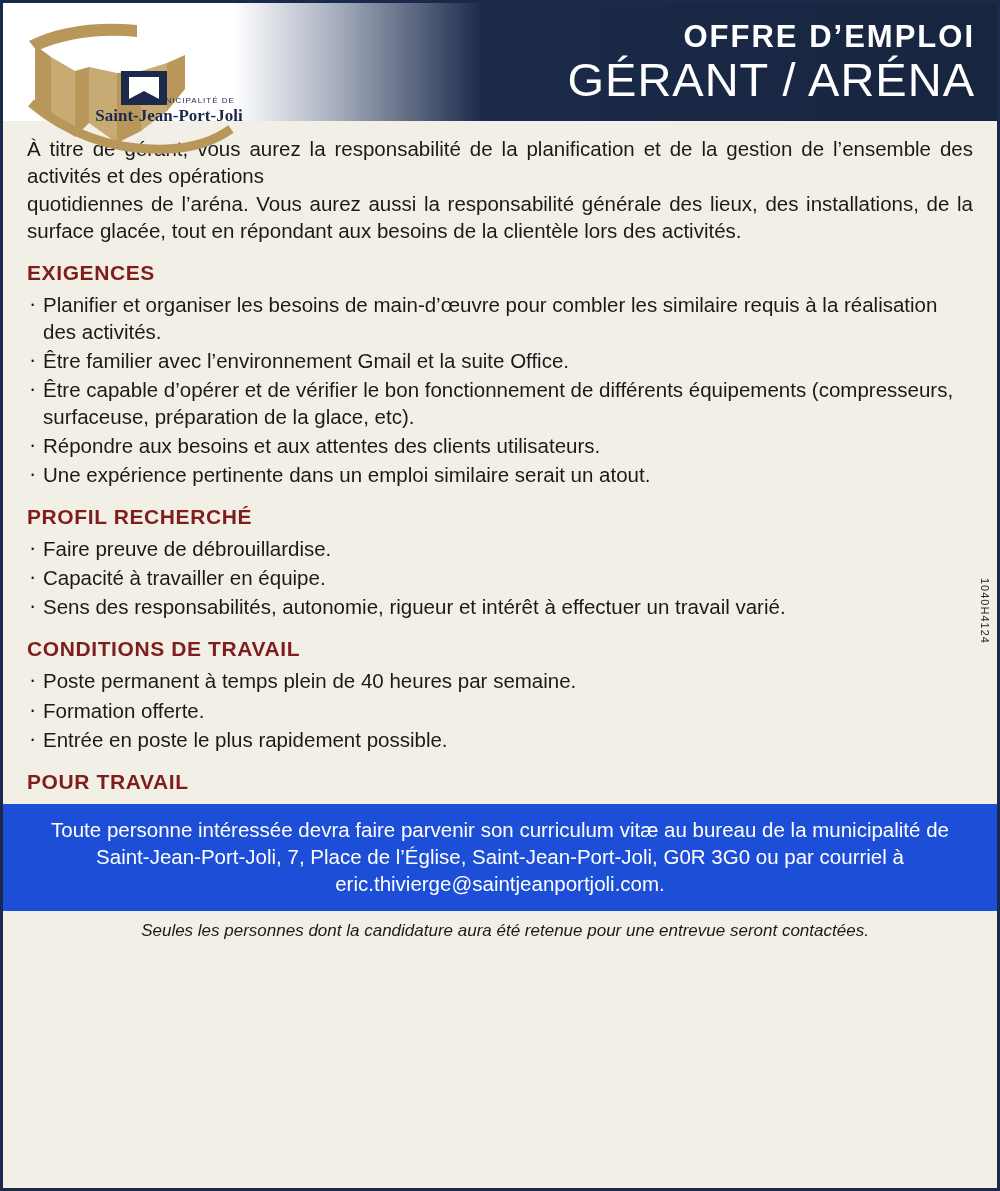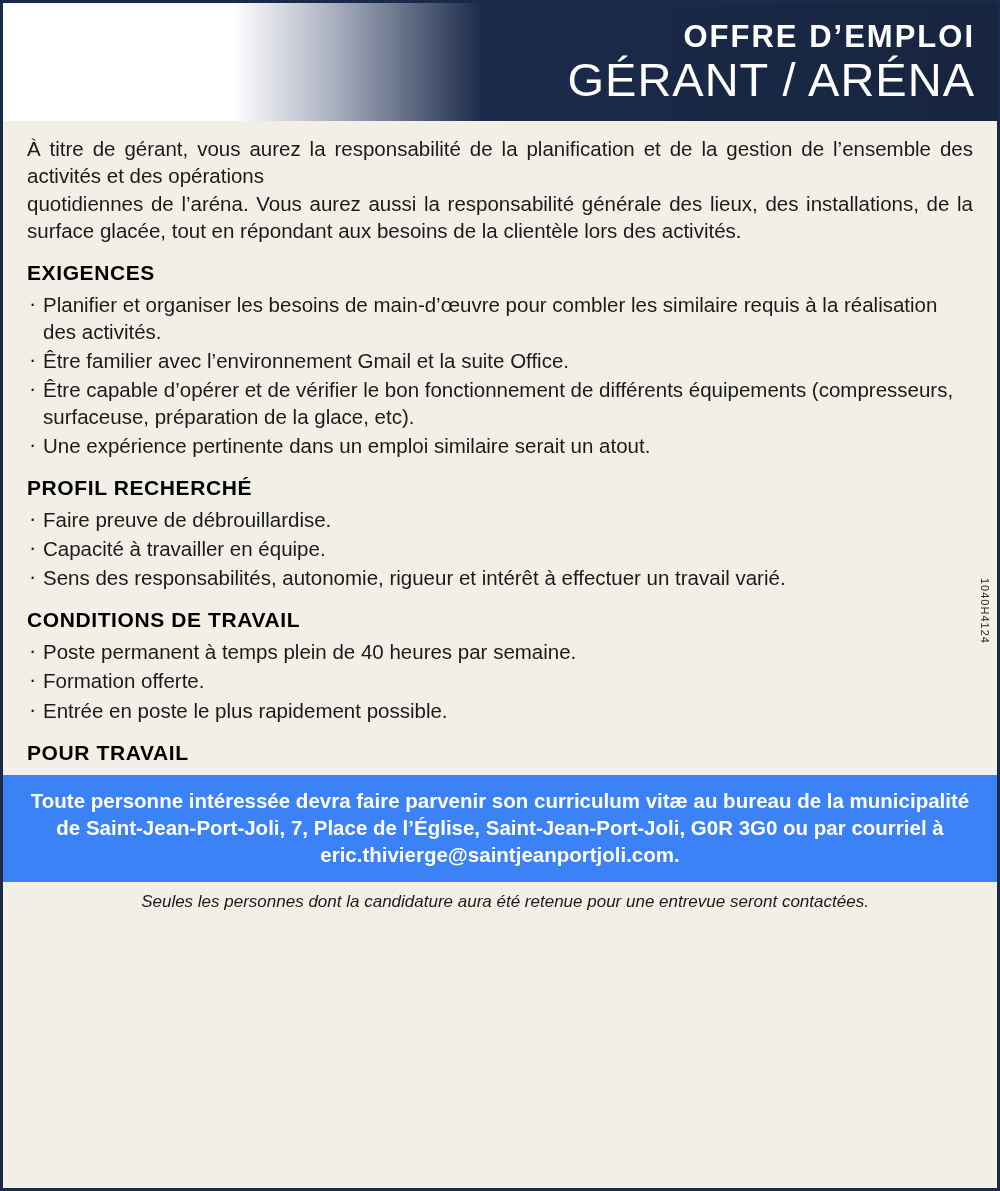--- a/index.html
+++ b/index.html
@@ -82,21 +82,21 @@
     text-align: justify;
   }
   .intro-rest {
     margin-left: 0;
     text-align: justify;
   }
 
   h2.section {
     font-size: 21px;
     font-weight: bold;
-    color: #000000;
+    color: #7f1d1d;
     letter-spacing: 0.6px;
     margin: 17px 0 6px 0;
   }
   ul.bullets {
     list-style: none;
     margin: 0;
     padding: 0;
   }
   ul.bullets li {
     position: relative;
@@ -111,24 +111,24 @@
     position: absolute;
     left: 2px;
     top: -2px;
     font-size: 22px;
     line-height: 1.32;
   }
 
   
   .apply-block {
     margin-top: 10px;
-    background: #3b82f6;
+    background: #1d4ed8;
     color: #ffffff;
     text-align: center;
-    font-weight: bold;
+    font-weight: normal;
     font-size: 20.5px;
     line-height: 1.33;
     padding: 12px 26px 14px 26px;
   }
   .note-block {
     text-align: center;
     font-style: italic;
     font-size: 17px;
     color: #1a1a1a;
     padding: 10px 0 6px 10px;
@@ -151,35 +151,53 @@
 
 <div class="ad">
 
   <div class="header">
     <div class="header-titles">
       <div class="header-sub">OFFRE D’EMPLOI</div>
       <div class="header-main">GÉRANT / ARÉNA</div>
     </div>
   </div>
 
+  <div class="logo">
+    <svg viewBox="0 0 250 150" width="250" height="150" aria-hidden="true">
+      <path d="M12 30 C40 16, 78 10, 120 14 L120 26 C82 22, 46 28, 20 40 Z" fill="#b9975b"></path>
+      <path d="M18 34 L18 96 L34 108 L34 46 Z" fill="#b9975b"></path>
+      <path d="M34 46 L34 108 L58 126 L58 60 Z" fill="#c8ab74"></path>
+      <path d="M58 60 L58 126 L72 112 L72 56 Z" fill="#b9975b"></path>
+      <path d="M72 56 L72 112 L100 132 L100 62 Z" fill="#c8ab74"></path>
+      <path d="M100 62 L100 132 L124 120 L124 60 Z" fill="#b9975b"></path>
+      <path d="M124 60 L124 120 L150 100 L150 52 Z" fill="#c8ab74"></path>
+      <path d="M150 52 L150 100 L168 78 L168 44 Z" fill="#b9975b"></path>
+      <path d="M14 92 C50 122, 96 140, 150 138 C178 137, 200 128, 214 118" fill="none" stroke="#b9975b" stroke-width="9"></path>
+      <rect x="104" y="60" width="46" height="34" fill="#1b2a4a"></rect>
+      <path d="M112 66 L142 66 L142 88 L127 80 L112 88 Z" fill="#ffffff"></path>
+      <text x="176" y="92" font-family="'Liberation Sans', sans-serif" font-size="8" fill="#1b2a4a" text-anchor="middle" letter-spacing="1">MUNICIPALITÉ DE</text>
+      <text x="152" y="110" font-family="'Liberation Serif', serif" font-size="17" font-weight="bold" fill="#1b2a4a" text-anchor="middle">Saint-Jean-Port-Joli</text>
+    </svg>
+  </div>
 
   <div class="refcode">1040H4124</div>
 
   <div class="content">
 
     <div class="intro">
       <p class="intro-first">À titre de gérant, vous aurez la responsabilité de la planification et de la gestion de l’ensemble des activités et des opérations</p>
       <p class="intro-rest">quotidiennes de l’aréna. Vous aurez aussi la responsabilité générale des lieux, des installations, de la surface glacée, tout en répondant aux besoins de la clientèle lors des activités.</p>
     </div>
 
     <h2 class="section">EXIGENCES</h2>
     <ul class="bullets">
       <li>Planifier et organiser les besoins de main-d’œuvre pour combler les similaire requis à la réalisation des activités.</li>
       <li>Être familier avec l’environnement Gmail et la suite Office.</li>
       <li>Être capable d’opérer et de vérifier le bon fonctionnement de différents équipements (compresseurs, surfaceuse, préparation de la glace, etc).</li>
+      <li>Répondre aux besoins et aux attentes des clients utilisateurs.</li>
       <li>Une expérience pertinente dans un emploi similaire serait un atout.</li>
     </ul>
 
     <h2 class="section">PROFIL RECHERCHÉ</h2>
     <ul class="bullets">
       <li>Faire preuve de débrouillardise.</li>
       <li>Capacité à travailler en équipe.</li>
       <li>Sens des responsabilités, autonomie, rigueur et intérêt à effectuer un travail varié.</li>
     </ul>
 

